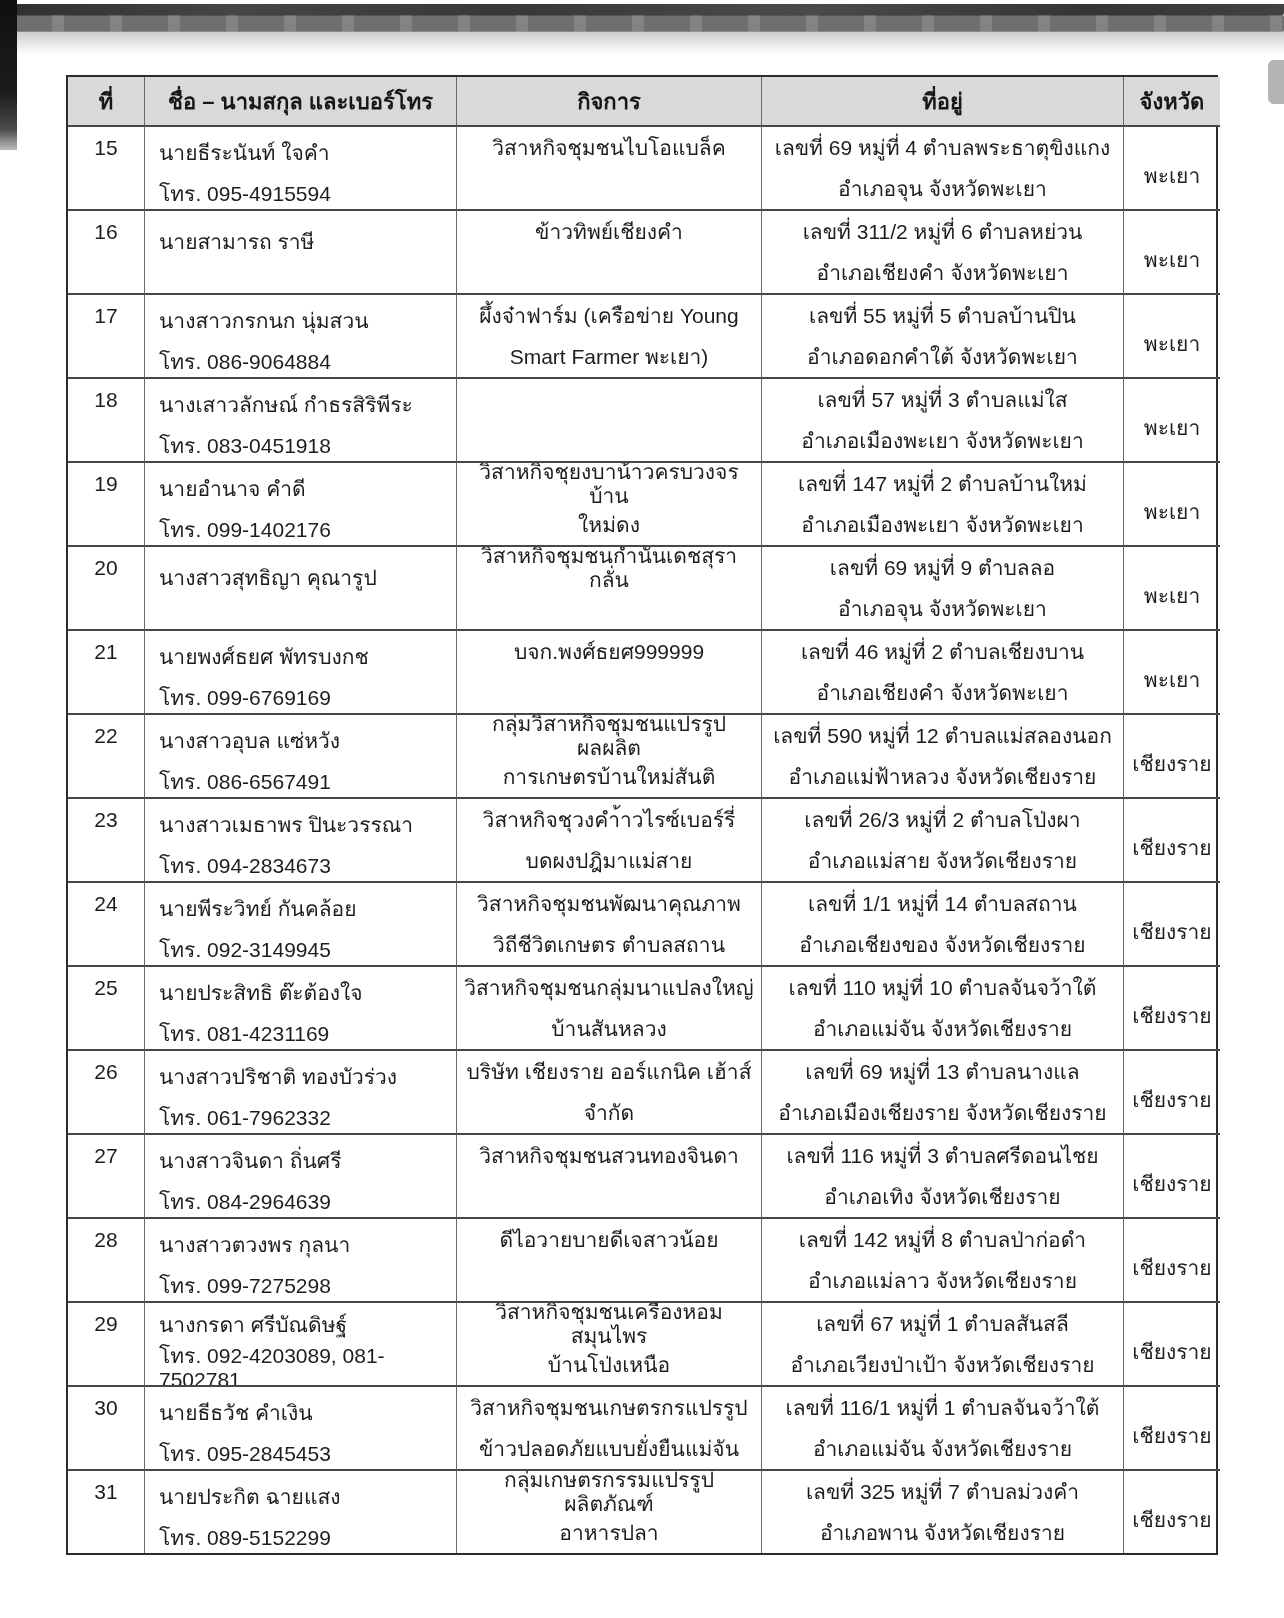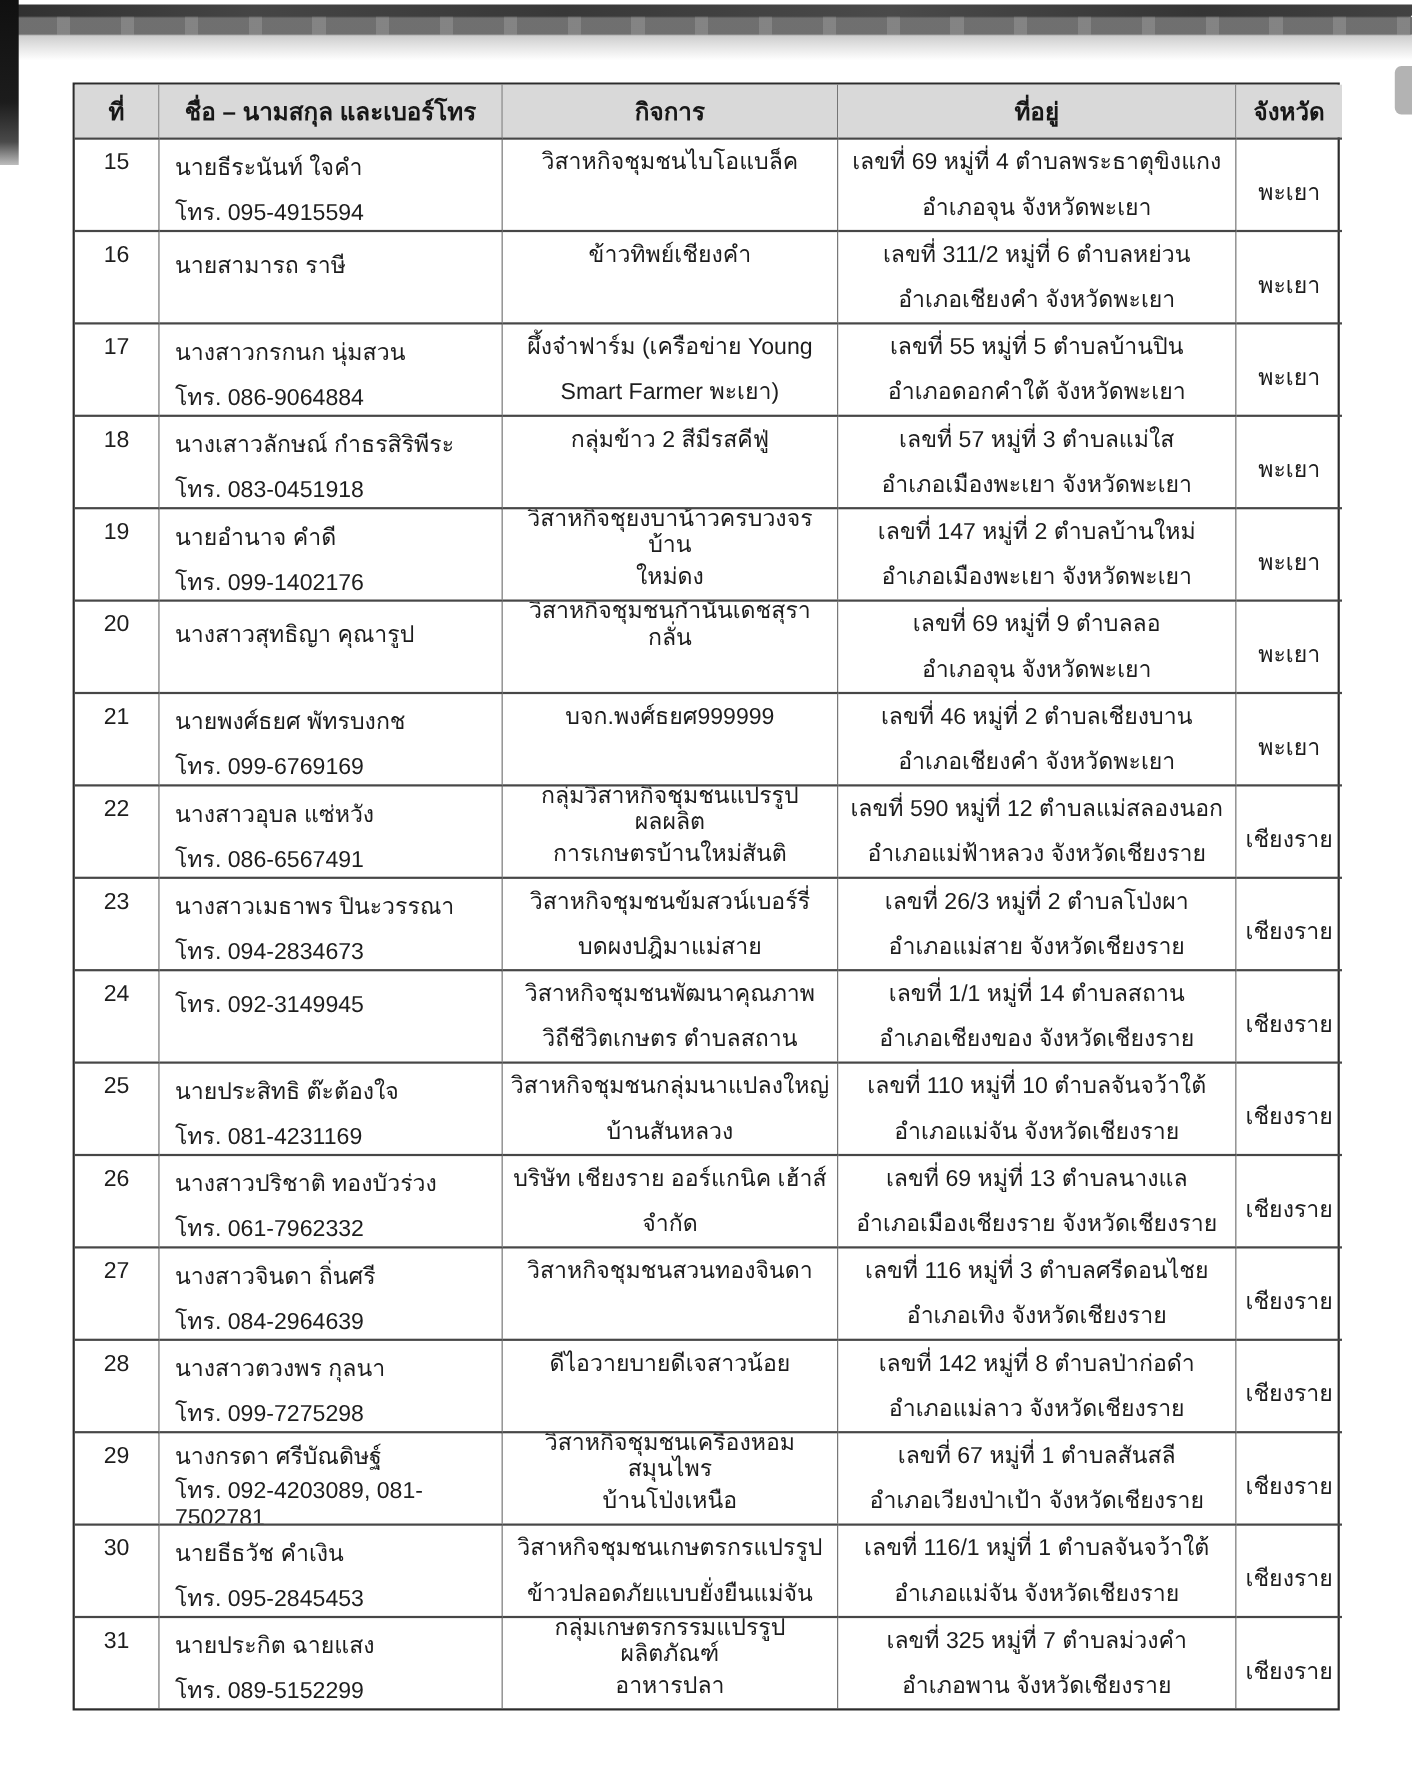--- a/index.html
+++ b/index.html
@@ -135,21 +135,20 @@
       <div class="num">18</div>
     </div>
     <div class="cell body">
       <div class="lines">
         <div class="line left">นางเสาวลักษณ์ กำธรสิริพีระ</div>
         <div class="line left">โทร. 083-0451918</div>
       </div>
     </div>
     <div class="cell body">
       <div class="lines">
-        <div class="line center">กลุ่มข้าว 2 สีมีรสคีฟู่</div>
         <div class="line center"></div>
       </div>
     </div>
     <div class="cell body">
       <div class="lines">
         <div class="line center">เลขที่ 57 หมู่ที่ 3 ตำบลแม่ใส</div>
         <div class="line center">อำเภอเมืองพะเยา จังหวัดพะเยา</div>
       </div>
     </div>
     <div class="cell body last">
@@ -254,38 +253,39 @@
       <div class="num">23</div>
     </div>
     <div class="cell body">
       <div class="lines">
         <div class="line left">นางสาวเมธาพร ปินะวรรณา</div>
         <div class="line left">โทร. 094-2834673</div>
       </div>
     </div>
     <div class="cell body">
       <div class="lines">
-        <div class="line center">วิสาหกิจชุมชนข้มสวน์เบอร์รี่</div>
+        <div class="line center">วิสาหกิจชุวงคำ้าวไรซ์เบอร์รี่</div>
         <div class="line center">บดผงปฎิมาแม่สาย</div>
       </div>
     </div>
     <div class="cell body">
       <div class="lines">
         <div class="line center">เลขที่ 26/3 หมู่ที่ 2 ตำบลโป่งผา</div>
         <div class="line center">อำเภอแม่สาย จังหวัดเชียงราย</div>
       </div>
     </div>
     <div class="cell body last">
       <div class="prov">เชียงราย</div>
     </div>
     <div class="cell body">
       <div class="num">24</div>
     </div>
     <div class="cell body">
       <div class="lines">
+        <div class="line left">นายพีระวิทย์ กันคล้อย</div>
         <div class="line left">โทร. 092-3149945</div>
       </div>
     </div>
     <div class="cell body">
       <div class="lines">
         <div class="line center">วิสาหกิจชุมชนพัฒนาคุณภาพ</div>
         <div class="line center">วิถีชีวิตเกษตร ตำบลสถาน</div>
       </div>
     </div>
     <div class="cell body">

